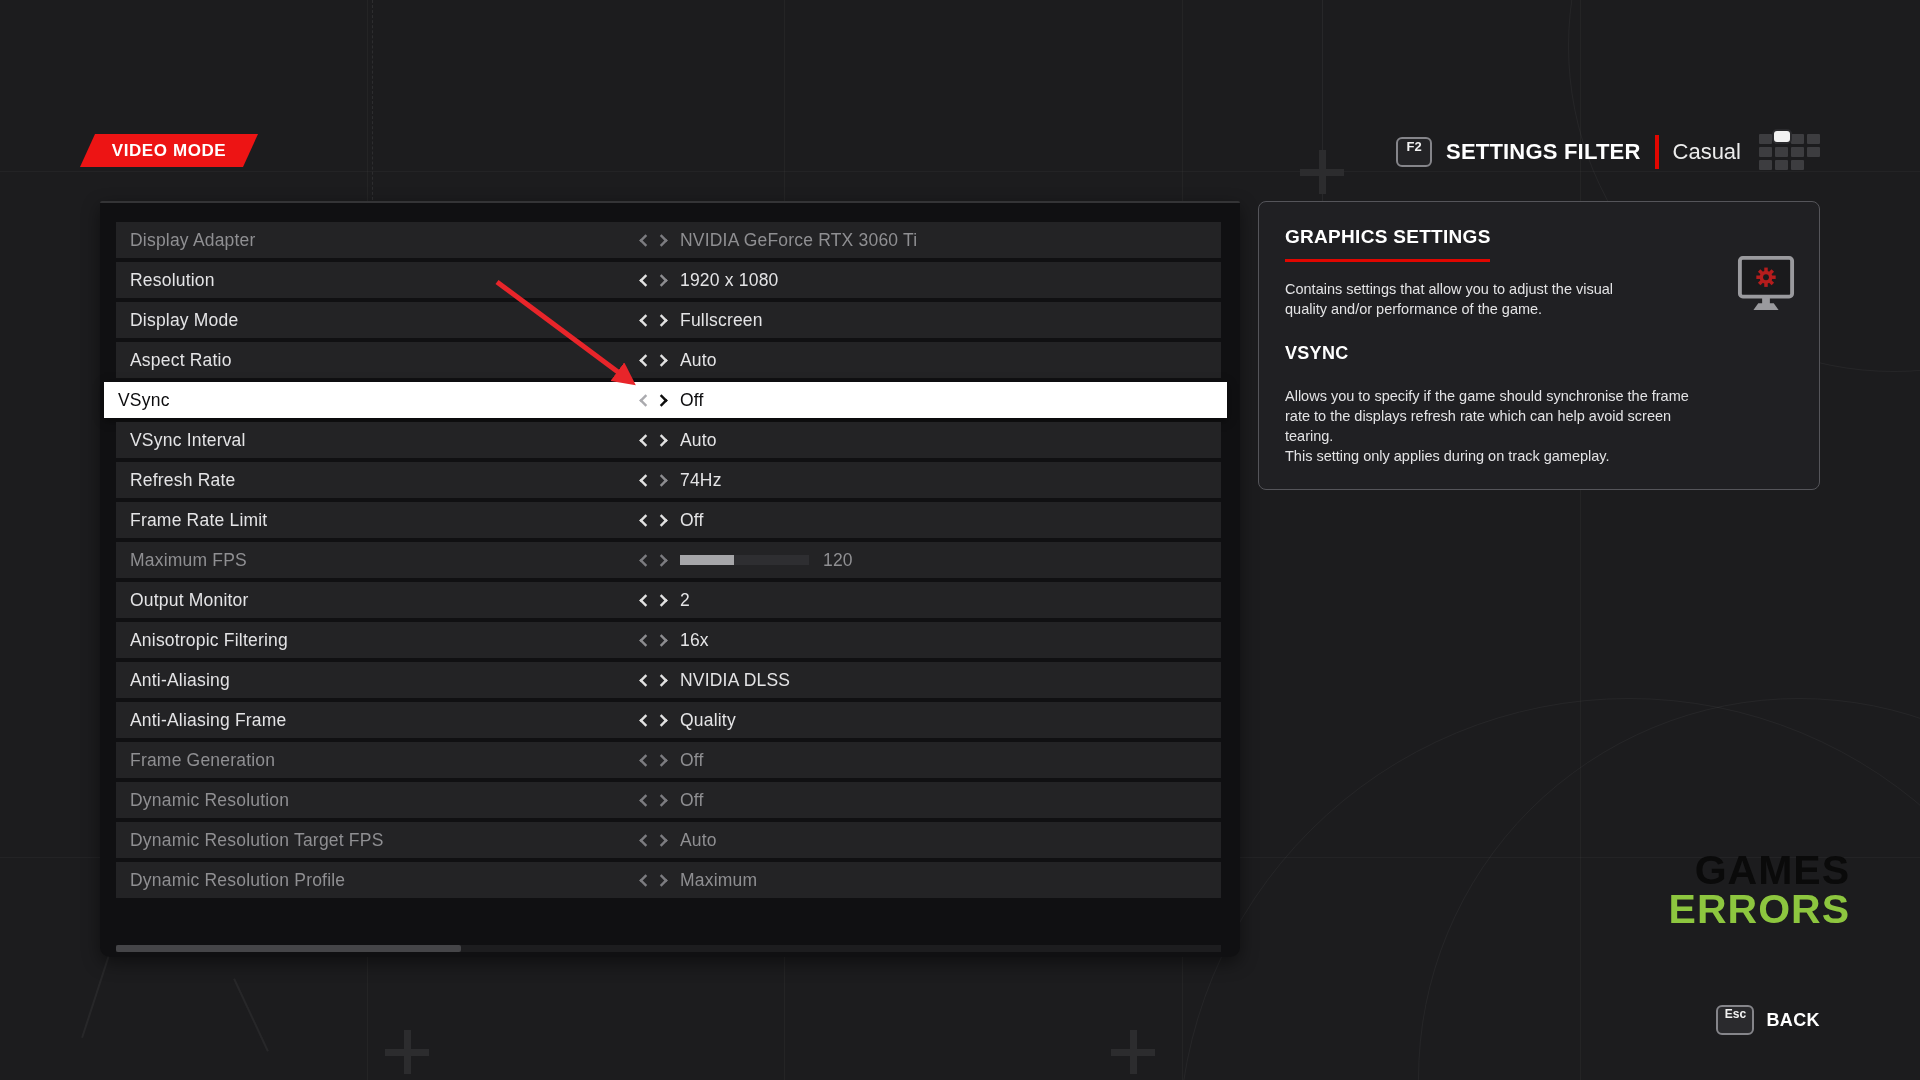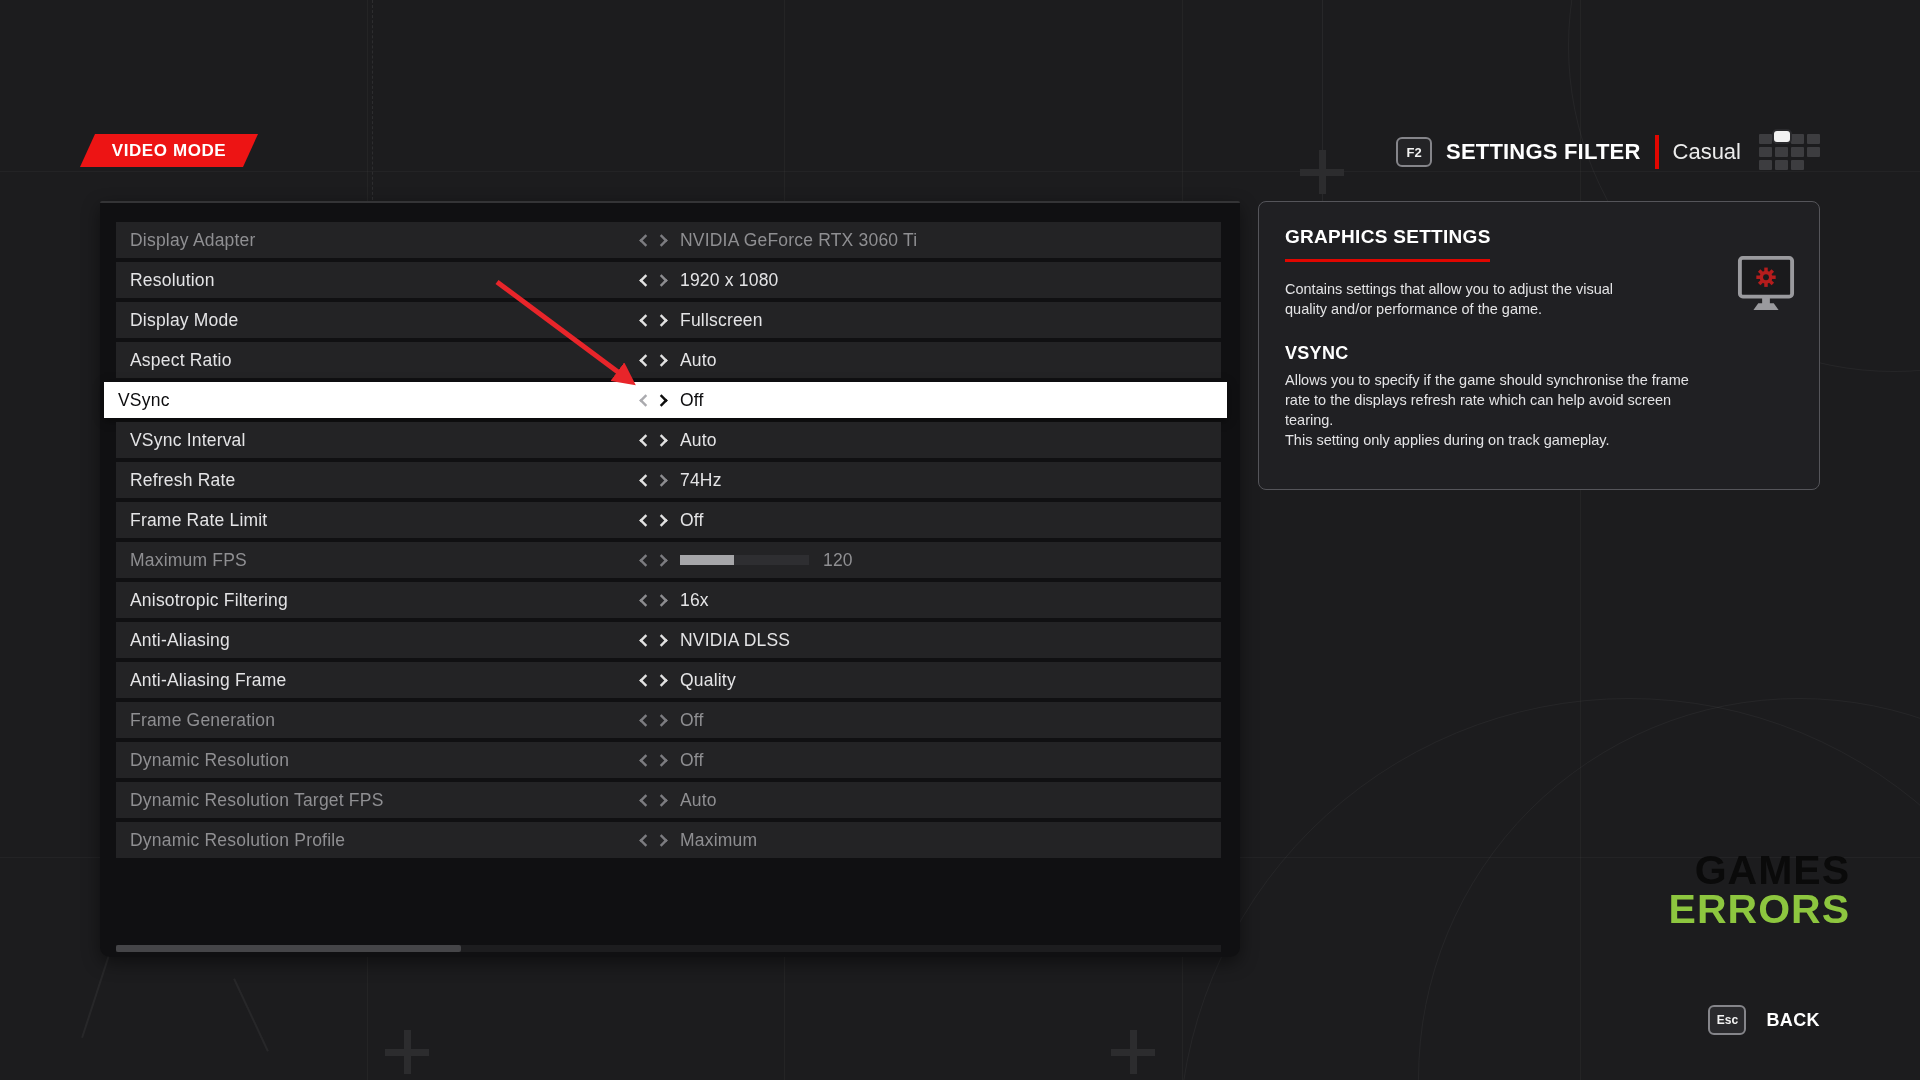--- a/index.html
+++ b/index.html
@@ -25,21 +25,21 @@
     background:var(--badge-red,#ed1414);
     clip-path:polygon(15px 0,100% 0,calc(100% - 15px) 100%,0 100%);
     display:flex;align-items:center;justify-content:center;
     color:#fff;font-size:17px;font-weight:bold;letter-spacing:.6px;
   }
 
   
   .filter-bar{position:absolute;top:132px;right:100px;height:40px;display:flex;align-items:center;gap:14px;z-index:2;}
   .keycap{
     border:2px solid #85858a;border-radius:6px;background:#232326;color:#f2f2f2;
-    font-weight:bold;display:flex;align-items:center;justify-content:center;
+    font-weight:bold;display:flex;justify-content:center;
   }
   .keycap.f2{width:32px;height:26px;font-size:13px;}
   .filter-label{color:#fff;font-size:22px;font-weight:bold;letter-spacing:.2px;}
   .filter-divider{width:4px;height:34px;background:var(--accent,#e10600);}
   .filter-value{color:#ececec;font-size:22px;}
   .gicon{position:relative;display:grid;grid-template-columns:repeat(4,13px);grid-auto-rows:10px;gap:3px;margin-left:4px;}
   .gicon .cell{background:#3d3d40;border-radius:1px;}
   .gicon .cell.off{visibility:hidden;}
   .gicon .pill{position:absolute;left:15px;top:-3px;width:16px;height:11px;background:#f2f2f2;border-radius:3px;box-shadow:0 0 0 2px #2a2a2d;}
 
@@ -80,31 +80,31 @@
   .info{
     position:absolute;left:1258px;top:201px;width:562px;height:289px;box-sizing:border-box;z-index:2;
     background:#202023;border:1px solid #55555a;border-radius:8px;
     padding:24px 26px;color:#e8e8ea;
   }
   .info-title{font-size:19px;font-weight:bold;color:#fff;letter-spacing:.3px;}
   .info-underline{width:205px;height:3px;background:var(--accent,#e10600);margin:11px 0 17px 0;}
   .info-desc{width:372px;font-size:14.5px;line-height:1.38;color:#e3e3e5;margin-top:12px;}
   .monitor-icon{position:absolute;right:24px;top:52px;}
   .vsync-title{margin-top:24px;font-size:18px;font-weight:bold;color:#fff;letter-spacing:.3px;}
-  .vsync-line{width:430px;font-size:14.5px;line-height:1.38;color:#e3e3e5;margin-top:6px;}
+  .vsync-line{width:430px;font-size:14.5px;line-height:1.38;color:#e3e3e5;margin-top:22px;}
   .vsync-line + .vsync-line{margin-top:0;}
 
   
   .watermark{position:absolute;right:70px;top:851px;text-align:right;z-index:1;
     font-weight:bold;font-size:41px;line-height:39px;letter-spacing:1px;}
   .wm1{color:#0a0a0a;}
   .wm2{color:var(--green,#8dc63f);}
 
   
-  .back{position:absolute;right:100px;top:1005px;display:flex;align-items:center;gap:20px;z-index:2;}
+  .back{position:absolute;right:100px;top:1005px;display:flex;align-items:center;gap:12px;z-index:2;}
   .keycap.esc{width:34px;height:26px;font-size:12px;background:#2a2a2d;}
   .back-label{color:#fff;font-size:18px;font-weight:bold;letter-spacing:.4px;}
 
   
   .arrow-svg{position:absolute;left:0;top:0;z-index:6;pointer-events:none;}
 </style>
 </head>
 <body>
 
 <div id="stage" style="--accent: #e10600; --badge-red: #ed1414; --sel-bg: #ffffff; --green: #8dc63f;">
@@ -222,20 +222,28 @@
         </div>
         <div class="row disabled">
           <span class="lab">Maximum FPS</span>
           <div class="val">
             <span class="chv l"></span>
             <span class="chv r"></span>
             <span class="track">
               <span class="fill" style="width: 42%;"></span>
             </span>
             <span class="slider-num">120</span>
+          </div>
+        </div>
+        <div class="row">
+          <span class="lab">Output Monitor</span>
+          <div class="val">
+            <span class="chv l"></span>
+            <span class="chv r"></span>
+            <span>2</span>
           </div>
         </div>
         <div class="row">
           <span class="lab">Anisotropic Filtering</span>
           <div class="val">
             <span class="chv l dim"></span>
             <span class="chv r dim"></span>
             <span>16x</span>
           </div>
         </div>

